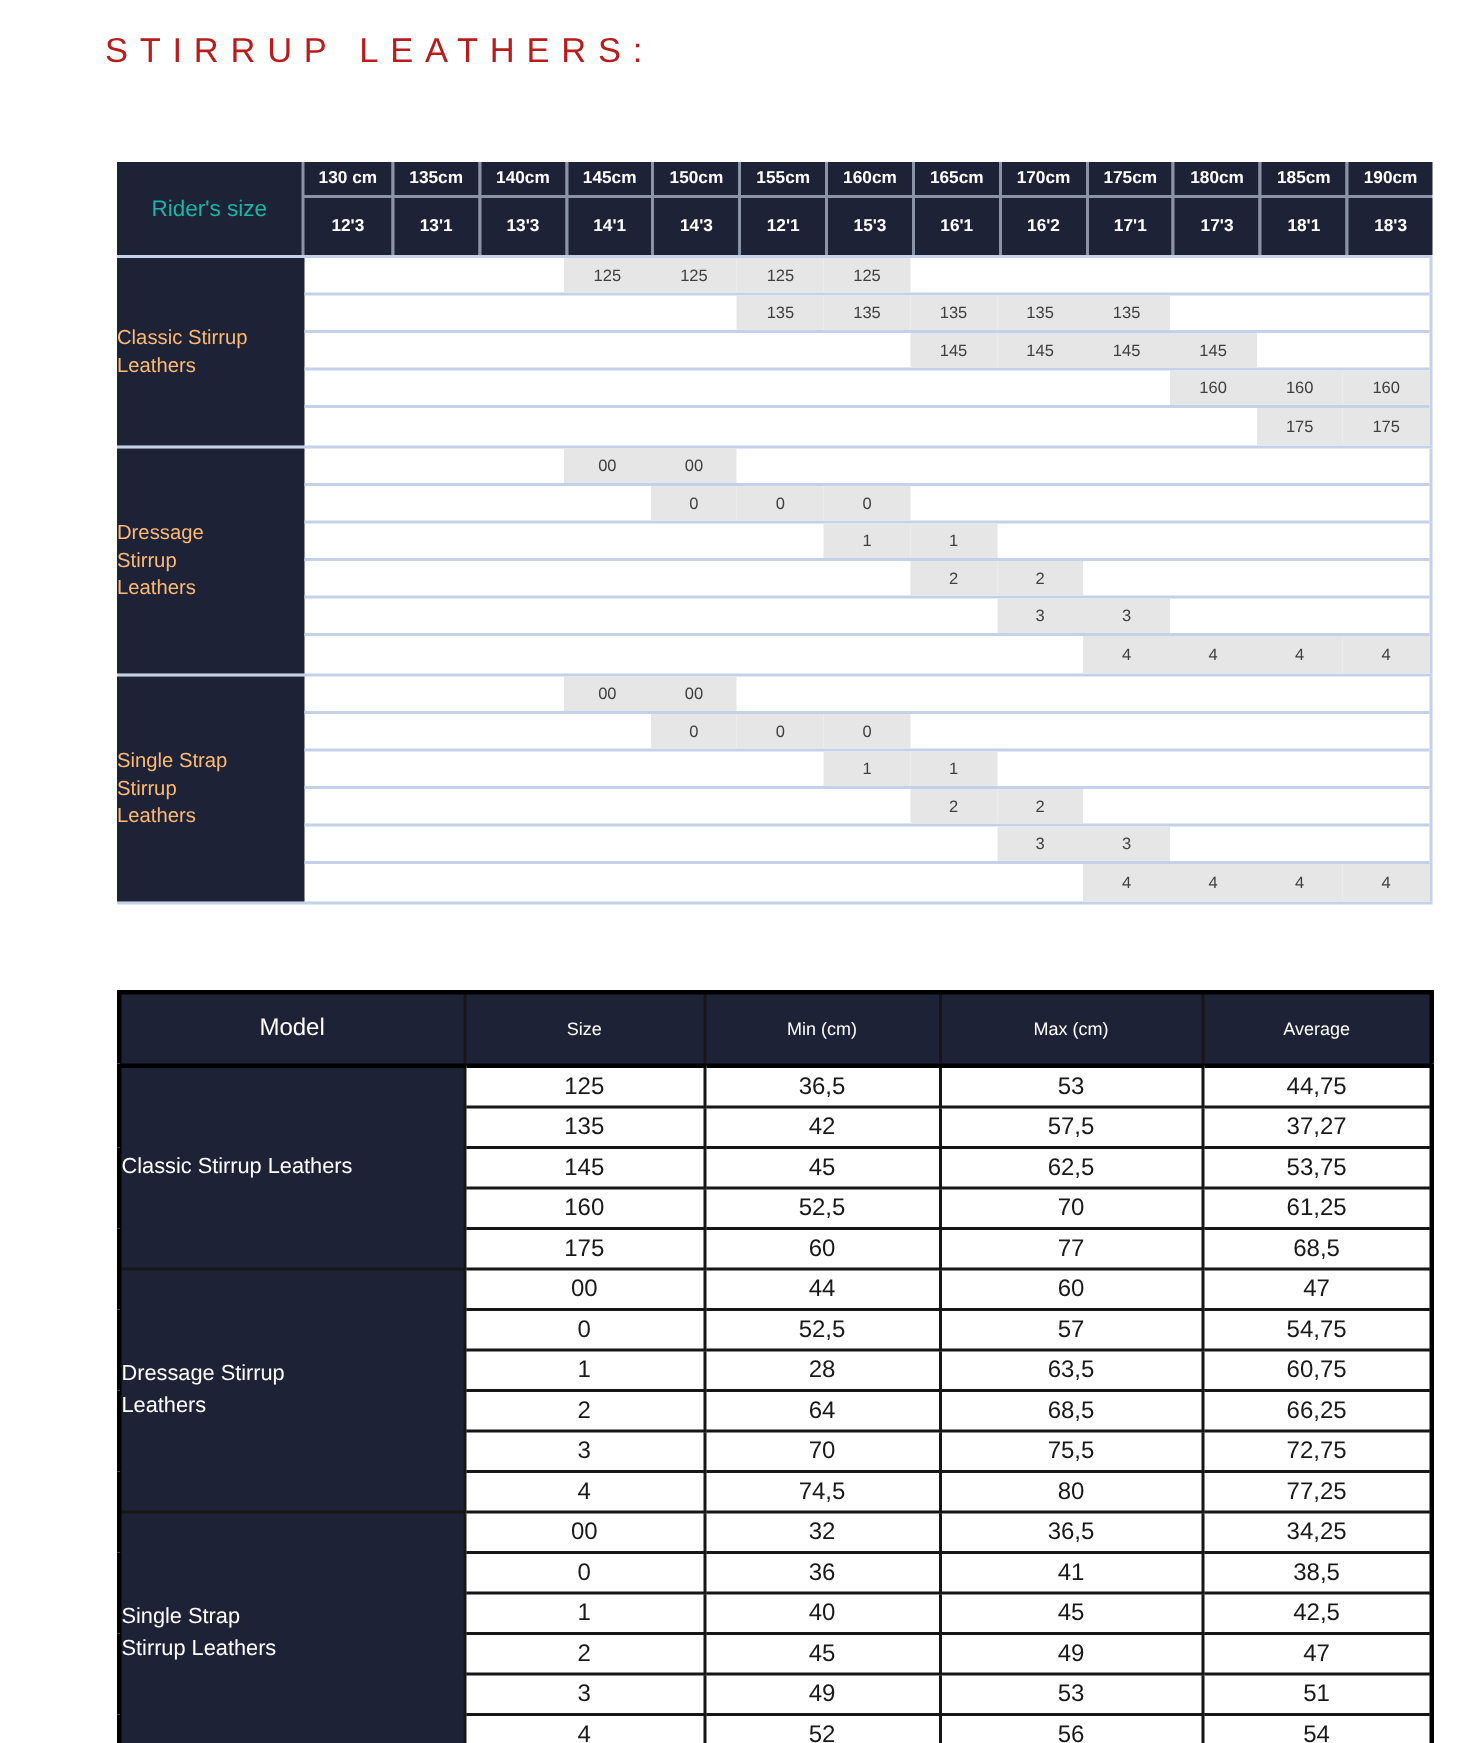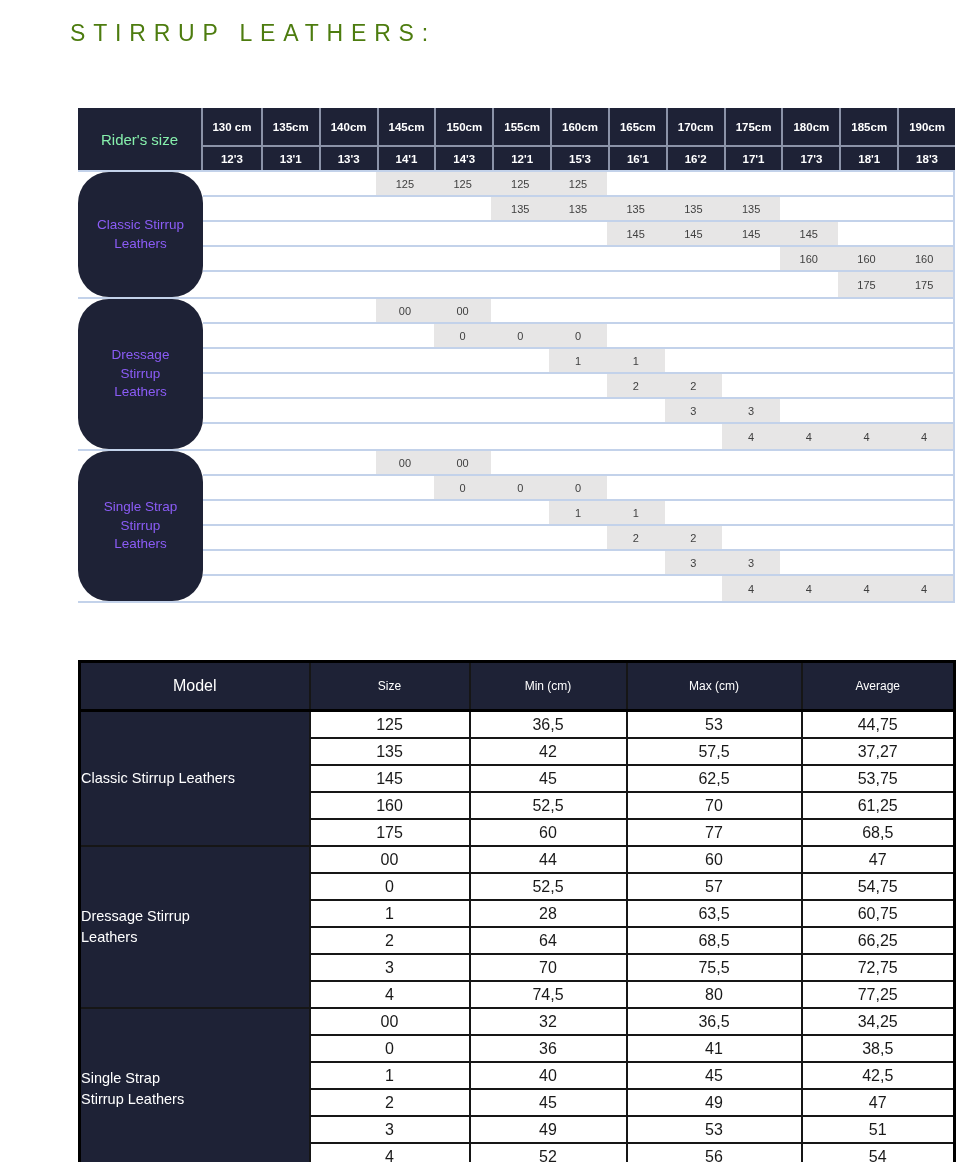--- a/index.html
+++ b/index.html
@@ -3,45 +3,45 @@
 <meta charset="utf-8">
 <style>
   html,body{margin:0;padding:0;background:#ffffff;}
   .page{
     position:relative;width:978px;height:1162px;background:#fff;overflow:hidden;
     font-family:"Liberation Sans",sans-serif;
   }
   
   .page-title{
     position:absolute;left:70px;top:20px;margin:0;
-    font-size:23px;font-weight:500;letter-spacing:0.34em;color:#4d7c0f;
+    font-size:23px;font-weight:500;letter-spacing:0.34em;color:#b91c1c;
   }
   
   .size-chart{position:absolute;left:78px;top:108px;width:877px;}
   .sc-header{display:flex;height:62px;}
   .sc-corner{
-    width:125px;flex:0 0 125px;background:var(--navy);color:#86efac;
+    width:125px;flex:0 0 125px;background:var(--navy);color:#14b8a6;
     display:flex;align-items:center;justify-content:center;
     font-size:15px;border-right:2px solid var(--hline);box-sizing:border-box;
   }
   .sc-colhead{flex:1;display:flex;flex-direction:column;}
-  .sc-cmrow{height:39px;display:grid;grid-template-columns:repeat(13,1fr);border-bottom:2px solid var(--hline);box-sizing:border-box;}
+  .sc-cmrow{height:24px;display:grid;grid-template-columns:repeat(13,1fr);border-bottom:2px solid var(--hline);box-sizing:border-box;}
   .sc-handrow{flex:1;display:grid;grid-template-columns:repeat(13,1fr);}
   .sc-hcell{
     background:var(--navy);color:#fff;display:flex;align-items:center;justify-content:center;
     font-size:11.5px;font-weight:bold;border-left:2px solid var(--hline);box-sizing:border-box;
   }
   .sc-cmrow .sc-hcell:first-child,.sc-handrow .sc-hcell:first-child{border-left:none;}
   .sc-body{border-top:2px solid var(--rline);}
   .sc-section{display:flex;border-bottom:2px solid var(--rline);}
   .sc-section:last-child{border-bottom:2px solid var(--rline);}
   .sc-label{
-    width:125px;flex:0 0 125px;background:var(--navy);color:#8b5cf6;
-    display:flex;flex-direction:column;align-items:center;justify-content:center;
-    font-size:13.5px;line-height:1.4;text-align:center;border-radius:31px;
+    width:125px;flex:0 0 125px;background:var(--navy);color:#fdba74;
+    display:flex;flex-direction:column;align-items:flex-start;justify-content:center;
+    font-size:13.5px;line-height:1.4;text-align:center;
   }
   .sc-rows{flex:1;display:flex;flex-direction:column;border-right:2px solid var(--rline);box-sizing:border-box;}
   .sc-row{height:25px;display:grid;grid-template-columns:repeat(13,1fr);border-bottom:2px solid var(--rline);box-sizing:border-box;}
   .sc-row:last-child{border-bottom:none;}
   .sc-cell{display:flex;align-items:center;justify-content:center;}
   .sc-cell.hl{background:var(--hl);color:#3f3f3f;font-size:11px;}
   
   .measure{
     position:absolute;left:78px;top:660px;width:875px;
     border-collapse:collapse;table-layout:fixed;border:3px solid #000;

